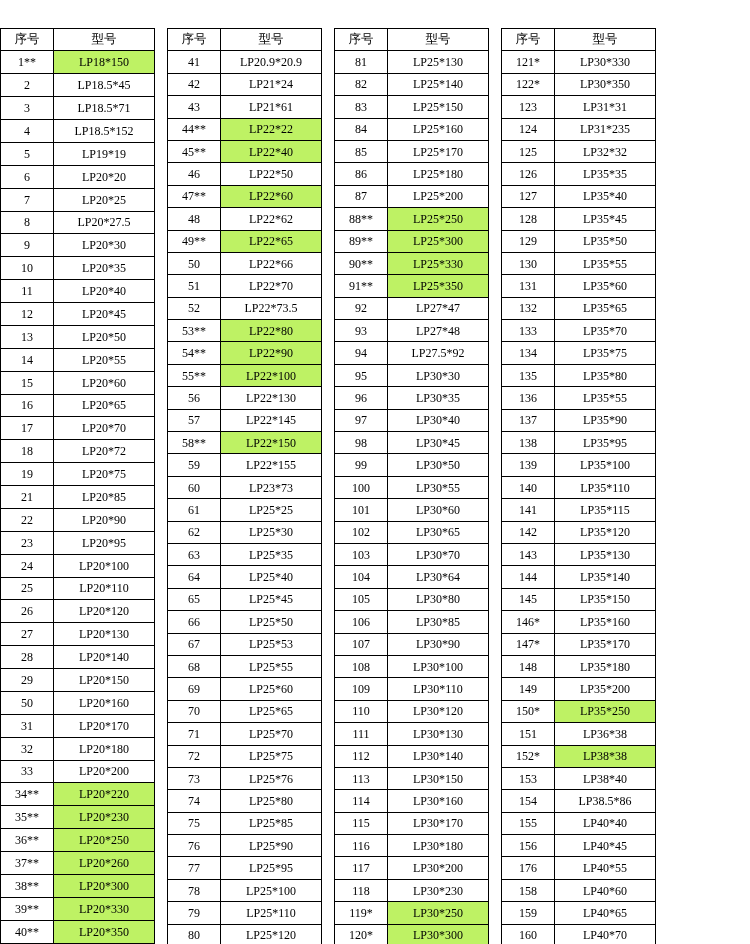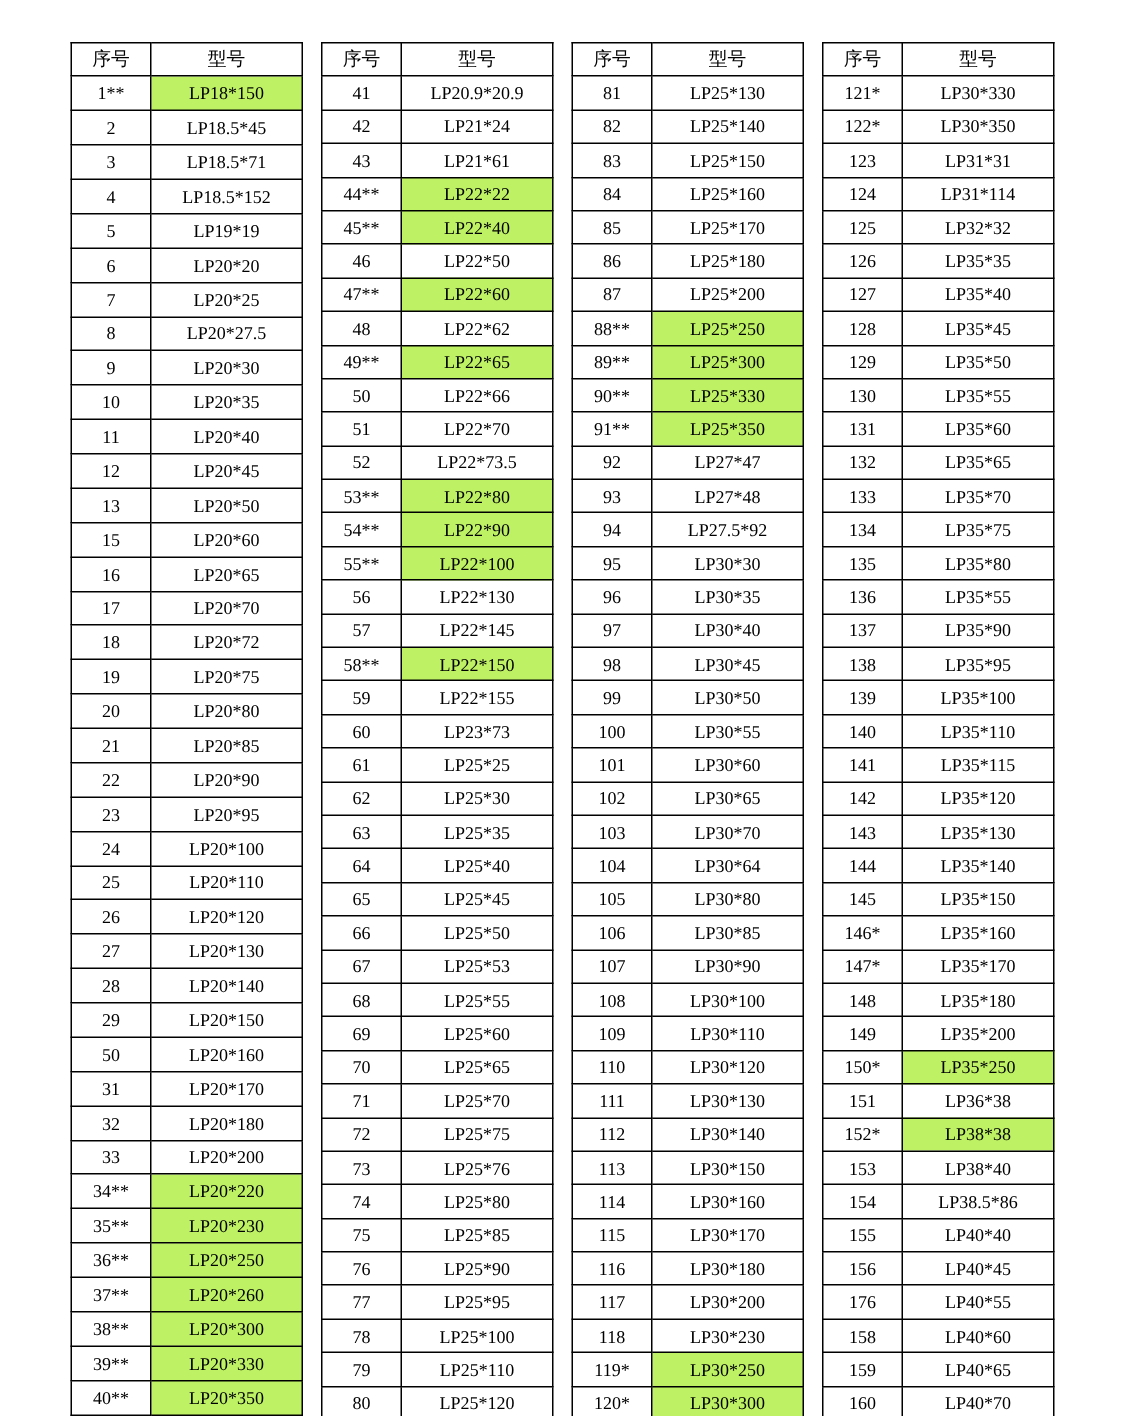--- a/index.html
+++ b/index.html
@@ -13,21 +13,21 @@
     font-family: "Liberation Serif", serif;
     color: #000000;
     overflow: hidden;
   }
   .page {
     width: 750px;
     height: 944px;
     box-sizing: border-box;
     padding: 28px 0 0 0;
     display: flex;
-    justify-content: center;
+    justify-content: flex-start;
   }
   .grid {
     display: flex;
     gap: 0;
   }
   table.block {
     border-collapse: collapse;
     margin-right: 12px;
     table-layout: fixed;
   }
@@ -122,42 +122,42 @@
           </tr>
           <tr>
             <td class="col-no">12</td>
             <td class="col-model">LP20*45</td>
           </tr>
           <tr>
             <td class="col-no">13</td>
             <td class="col-model">LP20*50</td>
           </tr>
           <tr>
+            <td class="col-no">14</td>
+            <td class="col-model">LP20*55</td>
+          </tr>
+          <tr>
             <td class="col-no">15</td>
             <td class="col-model">LP20*60</td>
           </tr>
           <tr>
             <td class="col-no">16</td>
             <td class="col-model">LP20*65</td>
           </tr>
           <tr>
             <td class="col-no">17</td>
             <td class="col-model">LP20*70</td>
           </tr>
           <tr>
             <td class="col-no">18</td>
             <td class="col-model">LP20*72</td>
           </tr>
           <tr>
             <td class="col-no">19</td>
             <td class="col-model">LP20*75</td>
-          </tr>
-          <tr>
-            <td class="col-no">20</td>
-            <td class="col-model">LP20*80</td>
           </tr>
           <tr>
             <td class="col-no">21</td>
             <td class="col-model">LP20*85</td>
           </tr>
           <tr>
             <td class="col-no">22</td>
             <td class="col-model">LP20*90</td>
           </tr>
           <tr>
@@ -589,21 +589,21 @@
           <tr>
             <td class="col-no">122*</td>
             <td class="col-model">LP30*350</td>
           </tr>
           <tr>
             <td class="col-no">123</td>
             <td class="col-model">LP31*31</td>
           </tr>
           <tr>
             <td class="col-no">124</td>
-            <td class="col-model">LP31*114</td>
+            <td class="col-model">LP31*235</td>
           </tr>
           <tr>
             <td class="col-no">125</td>
             <td class="col-model">LP32*32</td>
           </tr>
           <tr>
             <td class="col-no">126</td>
             <td class="col-model">LP35*35</td>
           </tr>
           <tr>

